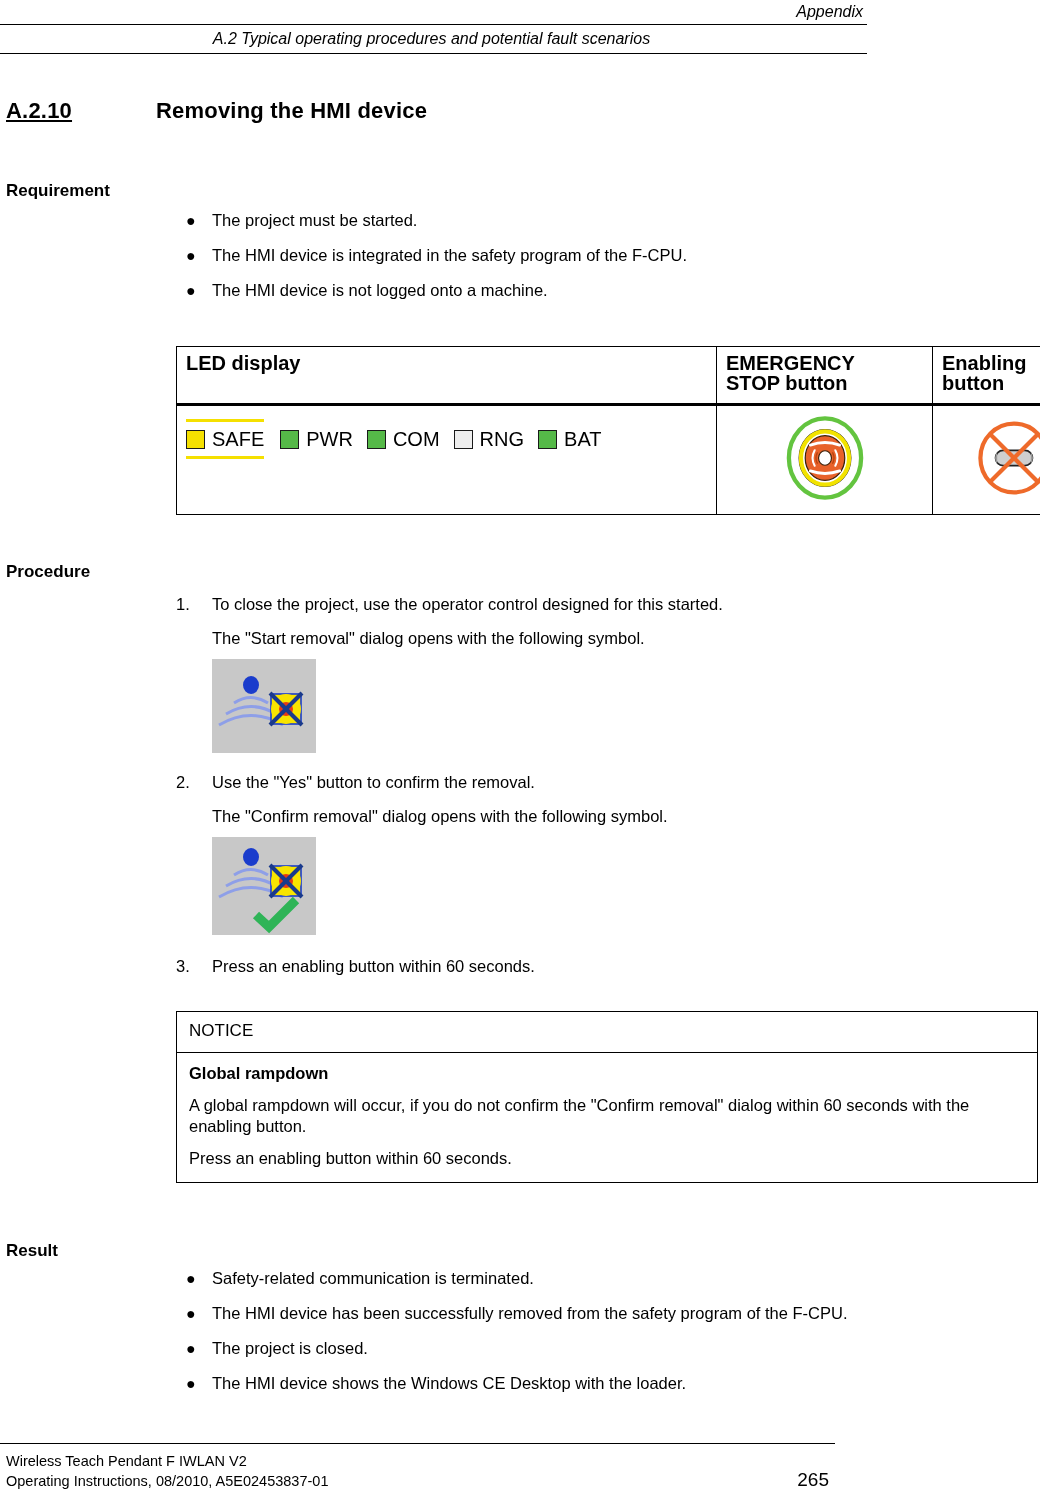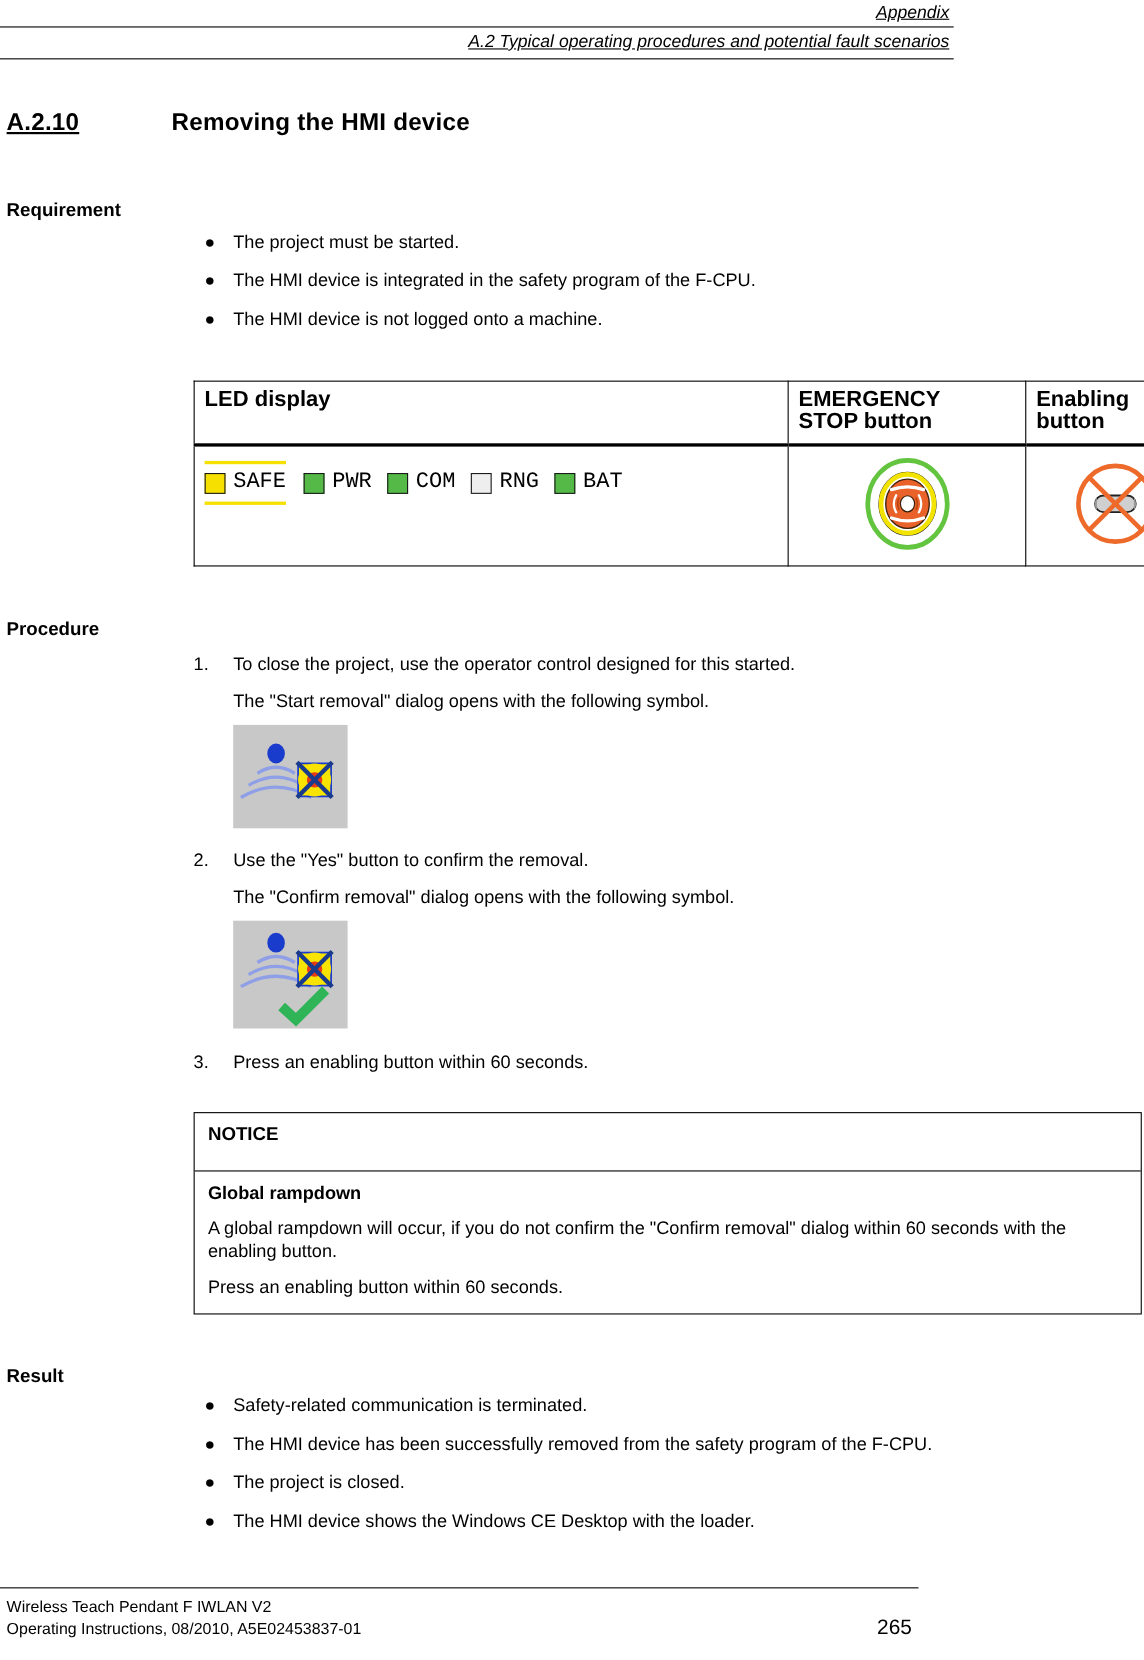--- a/index.html
+++ b/index.html
@@ -15,36 +15,35 @@
     color: #000000;
     overflow: hidden;
   }
 
   
   .page-header {
     position: absolute;
     left: 0;
     top: 0;
     width: 867px;
-    text-decoration: underline;
   }
   .hdr-line-1 {
     text-align: right;
     font-style: italic;
     font-size: 16px;
     line-height: 20px;
     padding-right: 4px;
     padding-top: 2px;
   }
   .hdr-rule-top {
     border-top: 1.5px solid #000;
     margin-top: 2px;
   }
   .hdr-line-2 {
-    text-align: right;
+    text-align: center;
     font-style: italic;
     font-size: 16px;
     line-height: 22px;
     padding-right: 4px;
     padding-top: 3px;
   }
   .hdr-rule-bottom {
     border-top: 1.5px solid #000;
     margin-top: 3px;
   }
@@ -159,21 +158,20 @@
     gap: 14px;
     margin-top: 12px;
   }
   .led-item {
     display: flex;
     align-items: center;
     gap: 7px;
     font-size: 20px;
     line-height: 22px;
     position: relative;
-    font-family: Liberation Mono, monospace;
   }
   .led-box {
     width: 17px;
     height: 17px;
     border: 1.5px solid #1a1a1a;
     display: inline-block;
     flex: none;
   }
   
   .led-item.safe {
@@ -208,23 +206,23 @@
   }
   .symbol-tile.tall { height: 98px; }
 
   
   .notice {
     width: 860px;
     border: 1.5px solid #000;
     margin-top: 34px;
   }
   .notice-head {
-    font-weight: bold;
+    font-weight: normal;
     font-size: 17px;
-    padding: 9px 12px 23px 12px;
+    padding: 9px 12px 11px 12px;
     border-bottom: 1.5px solid #000;
   }
   .notice-body {
     padding: 10px 12px 13px 12px;
   }
   .notice-title {
     font-weight: bold;
     font-size: 16.5px;
     line-height: 21px;
     margin-bottom: 11px;

